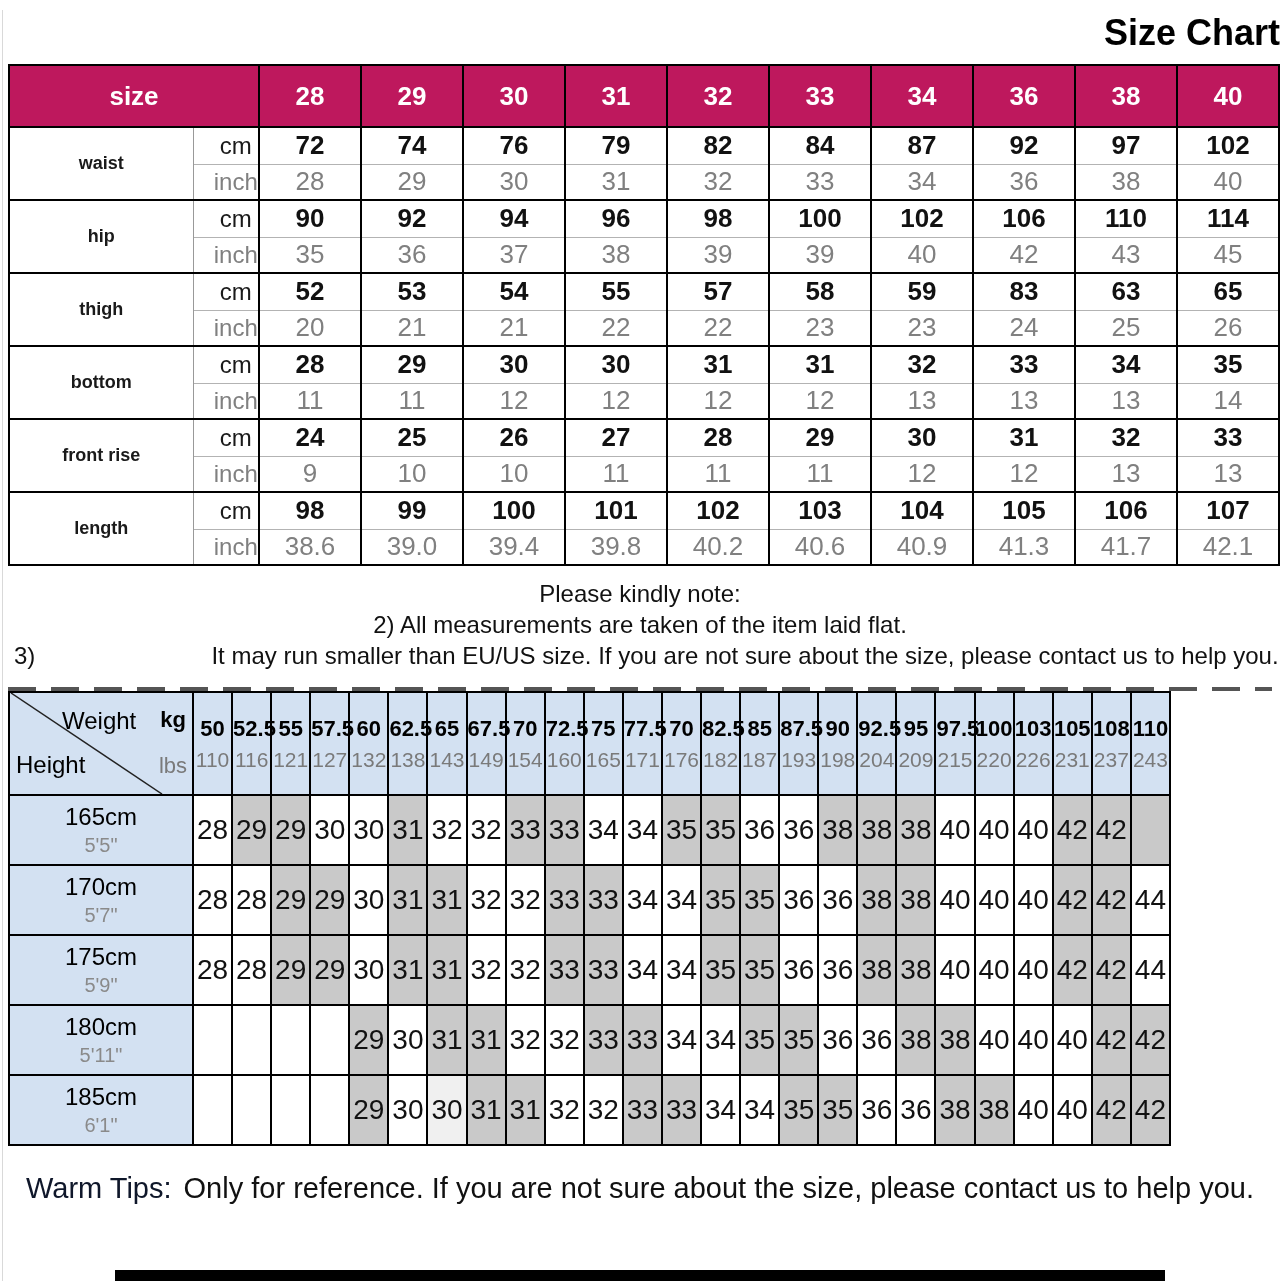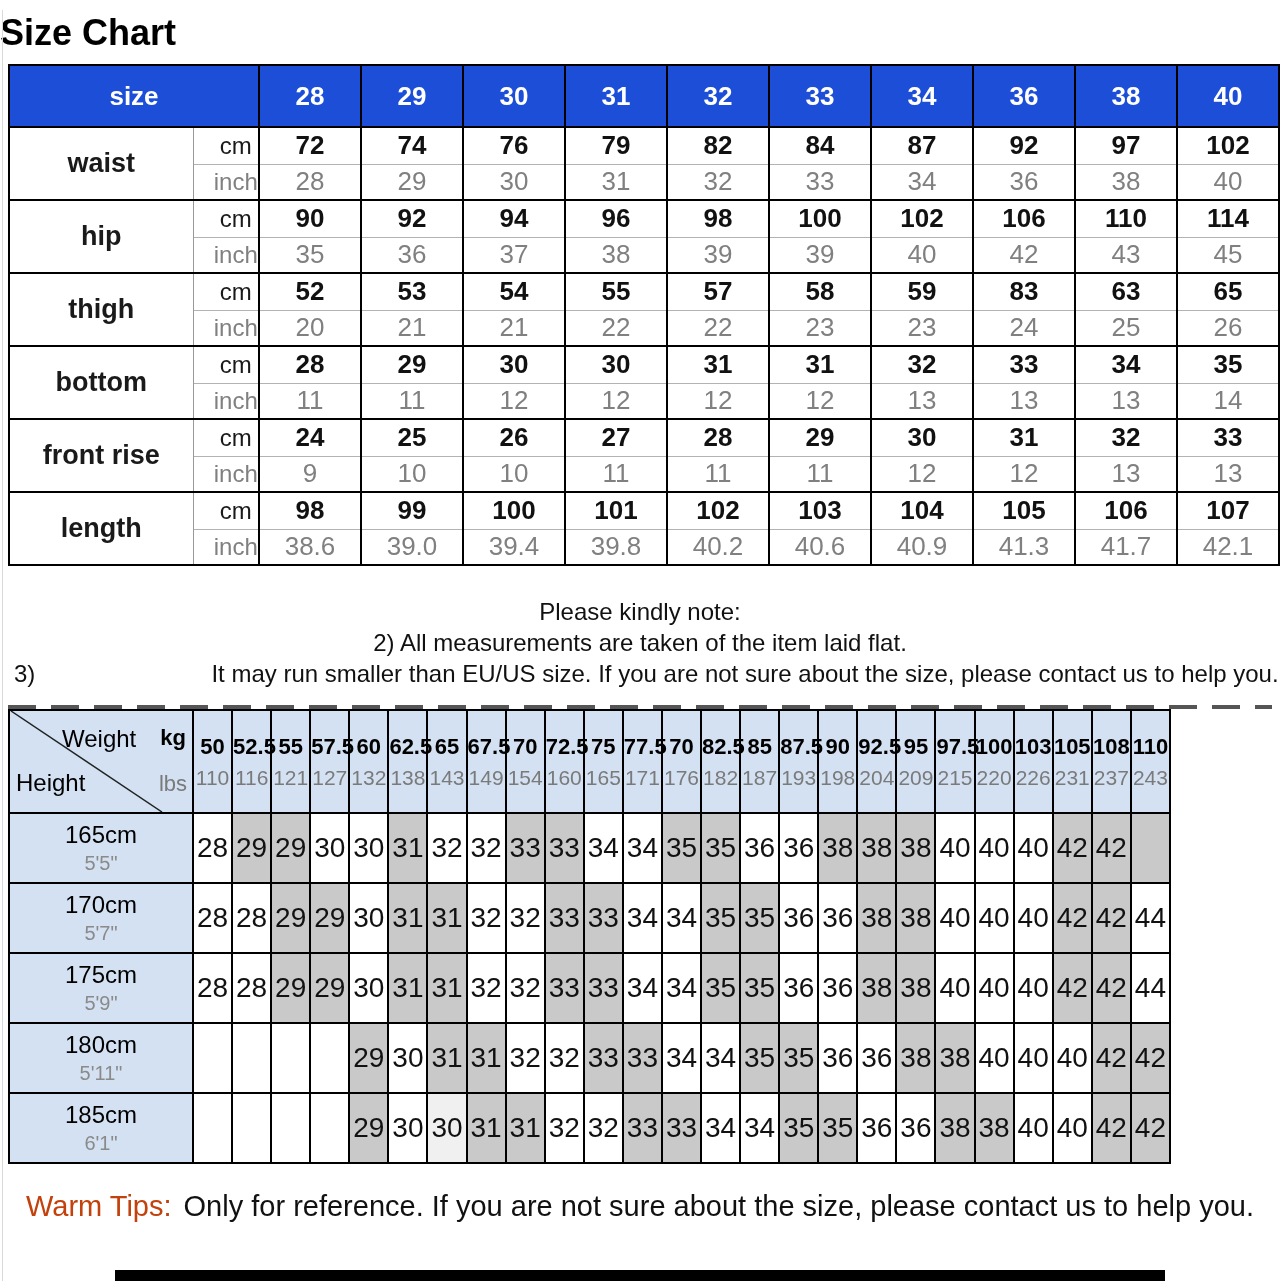--- a/index.html
+++ b/index.html
@@ -5,41 +5,41 @@
   * { box-sizing: border-box; margin: 0; padding: 0; }
   html,body { background:#fff; }
   body {
     width: 1280px; height: 1281px;
     position: relative; overflow: hidden;
     font-family: "Liberation Sans", sans-serif;
     color: #1a1a1a;
   }
   .left-line { position:absolute; left:2px; top:10px; bottom:0; width:1px; background:#d9d9d9; }
 
-  .title { padding-top:12px; margin-bottom:10px; text-align:left; font-size:36px; font-weight:bold; color:#000; }
+  .title { padding-top:12px; margin-bottom:10px; text-align:right; font-size:36px; font-weight:bold; color:#000; }
 
   
   .size-table { border-collapse:collapse; margin-left:8px; width:1270px; table-layout:fixed; }
   .size-table th {
-    background:#1d4ed8; color:#fff; border:2px solid #000;
+    background:#be185d; color:#fff; border:2px solid #000;
     height:62px; font-size:26px; font-weight:bold; text-align:center;
   }
   .size-table td { border:2px solid #000; text-align:center; vertical-align:middle; }
   .cm-row td { height:37px; }
   .inch-row td { height:36px; }
-  .mlabel { font-size:27px; font-weight:bold; border-right:1px solid #999 !important; }
+  .mlabel { font-size:18px; font-weight:bold; border-right:1px solid #999 !important; }
   .unit { border-left:1px solid #999 !important; font-size:24px;padding-left:20px; }
   .unit-inch, .inch-val { color:#808080; }
   .cm-row .unit, .cm-row .val { border-bottom:1px solid #b3b3b3; }
   .inch-row td { border-top:1px solid #b3b3b3; }
   .val { font-size:26px; }
   .cm-val { font-weight:bold; color:#111; }
 
   
-  .notes { padding-top:30px; text-align:center; font-size:24px; line-height:31px; color:#111; }
+  .notes { padding-top:12px; text-align:center; font-size:24px; line-height:31px; color:#111; }
   .note3 { position:relative; padding-left:210px; }
   .n3p { position:absolute; left:14px; }
 
   .remnant { margin:16px 0 0 8px; width:1264px; height:4px;
     background: repeating-linear-gradient(90deg, #555 0 28px, transparent 28px 43px); }
 
   
   .fit-table { border-collapse:collapse; margin-left:8px; width:1163px; table-layout:fixed; }
   .fit-table th, .fit-table td { border:2px solid #000; text-align:center; vertical-align:middle; }
   .fit-table th { background:#d3e1f2; font-weight:normal; }
@@ -55,21 +55,21 @@
   .hcell { height:70px;margin-top:38px; }
   .hcm { font-size:24px; color:#000; }
   .hft { font-size:20px; color:#8a8a8a; margin-top:3px; }
   .fcell { font-size:28px; color:#111; height:70px; }
   .s-w { background:#ffffff; }
   .s-g { background:#c9c9c9; }
   .s-l { background:#f0f0f0; }
 
   
   .warm { margin-top:26px; text-align:center; font-size:29px; color:#111; }
-  .wt-label { color:#c2410c; margin-right:12px; }
+  .wt-label { color:#0f172a; margin-right:12px; }
 
   .bottom-bar { position:absolute; left:115px; top:1270px; width:1050px; height:11px; background:#000; }
 </style>
 </head>
 <body>
 
 <div class="left-line"></div>
 
 <h1 class="title">Size Chart</h1>
 

